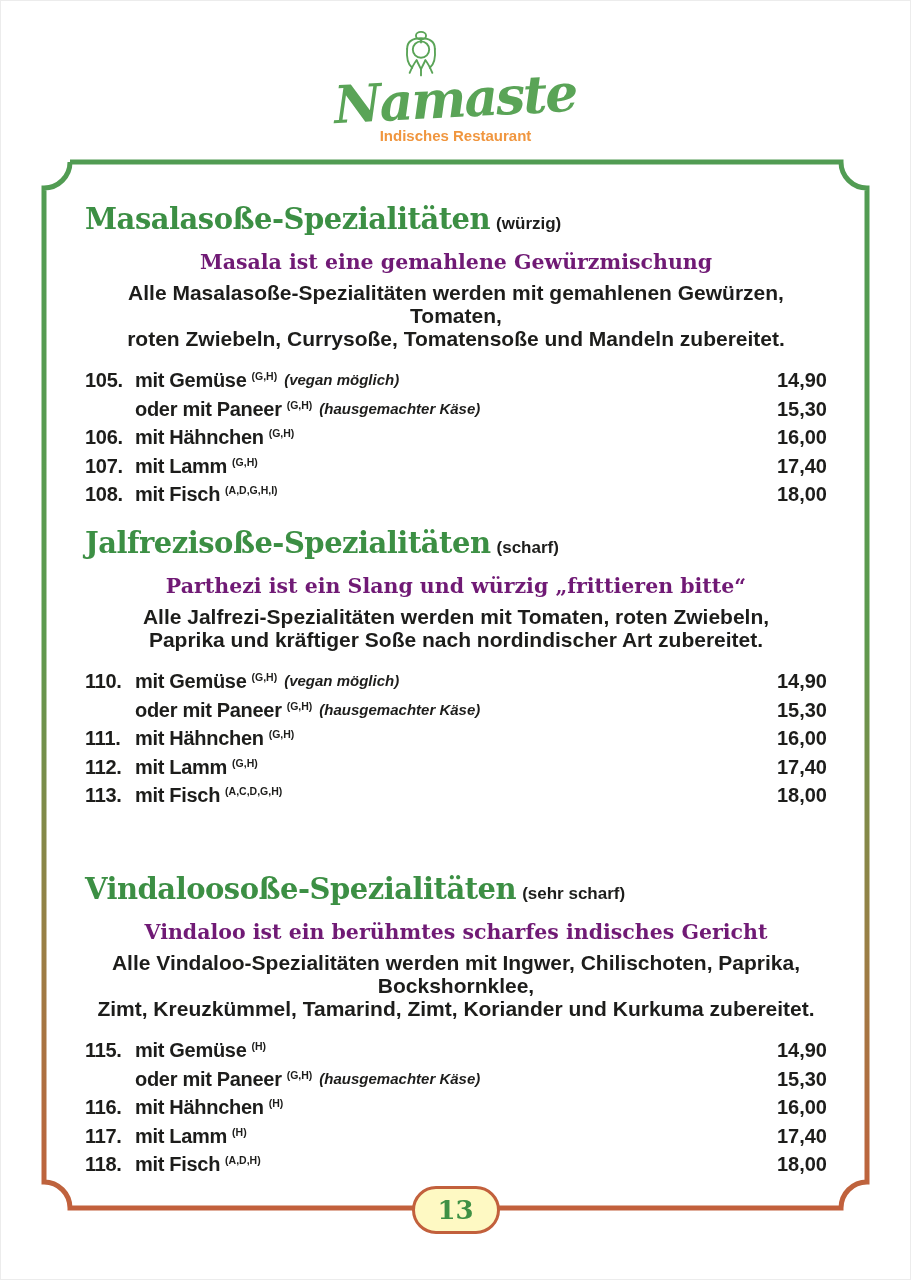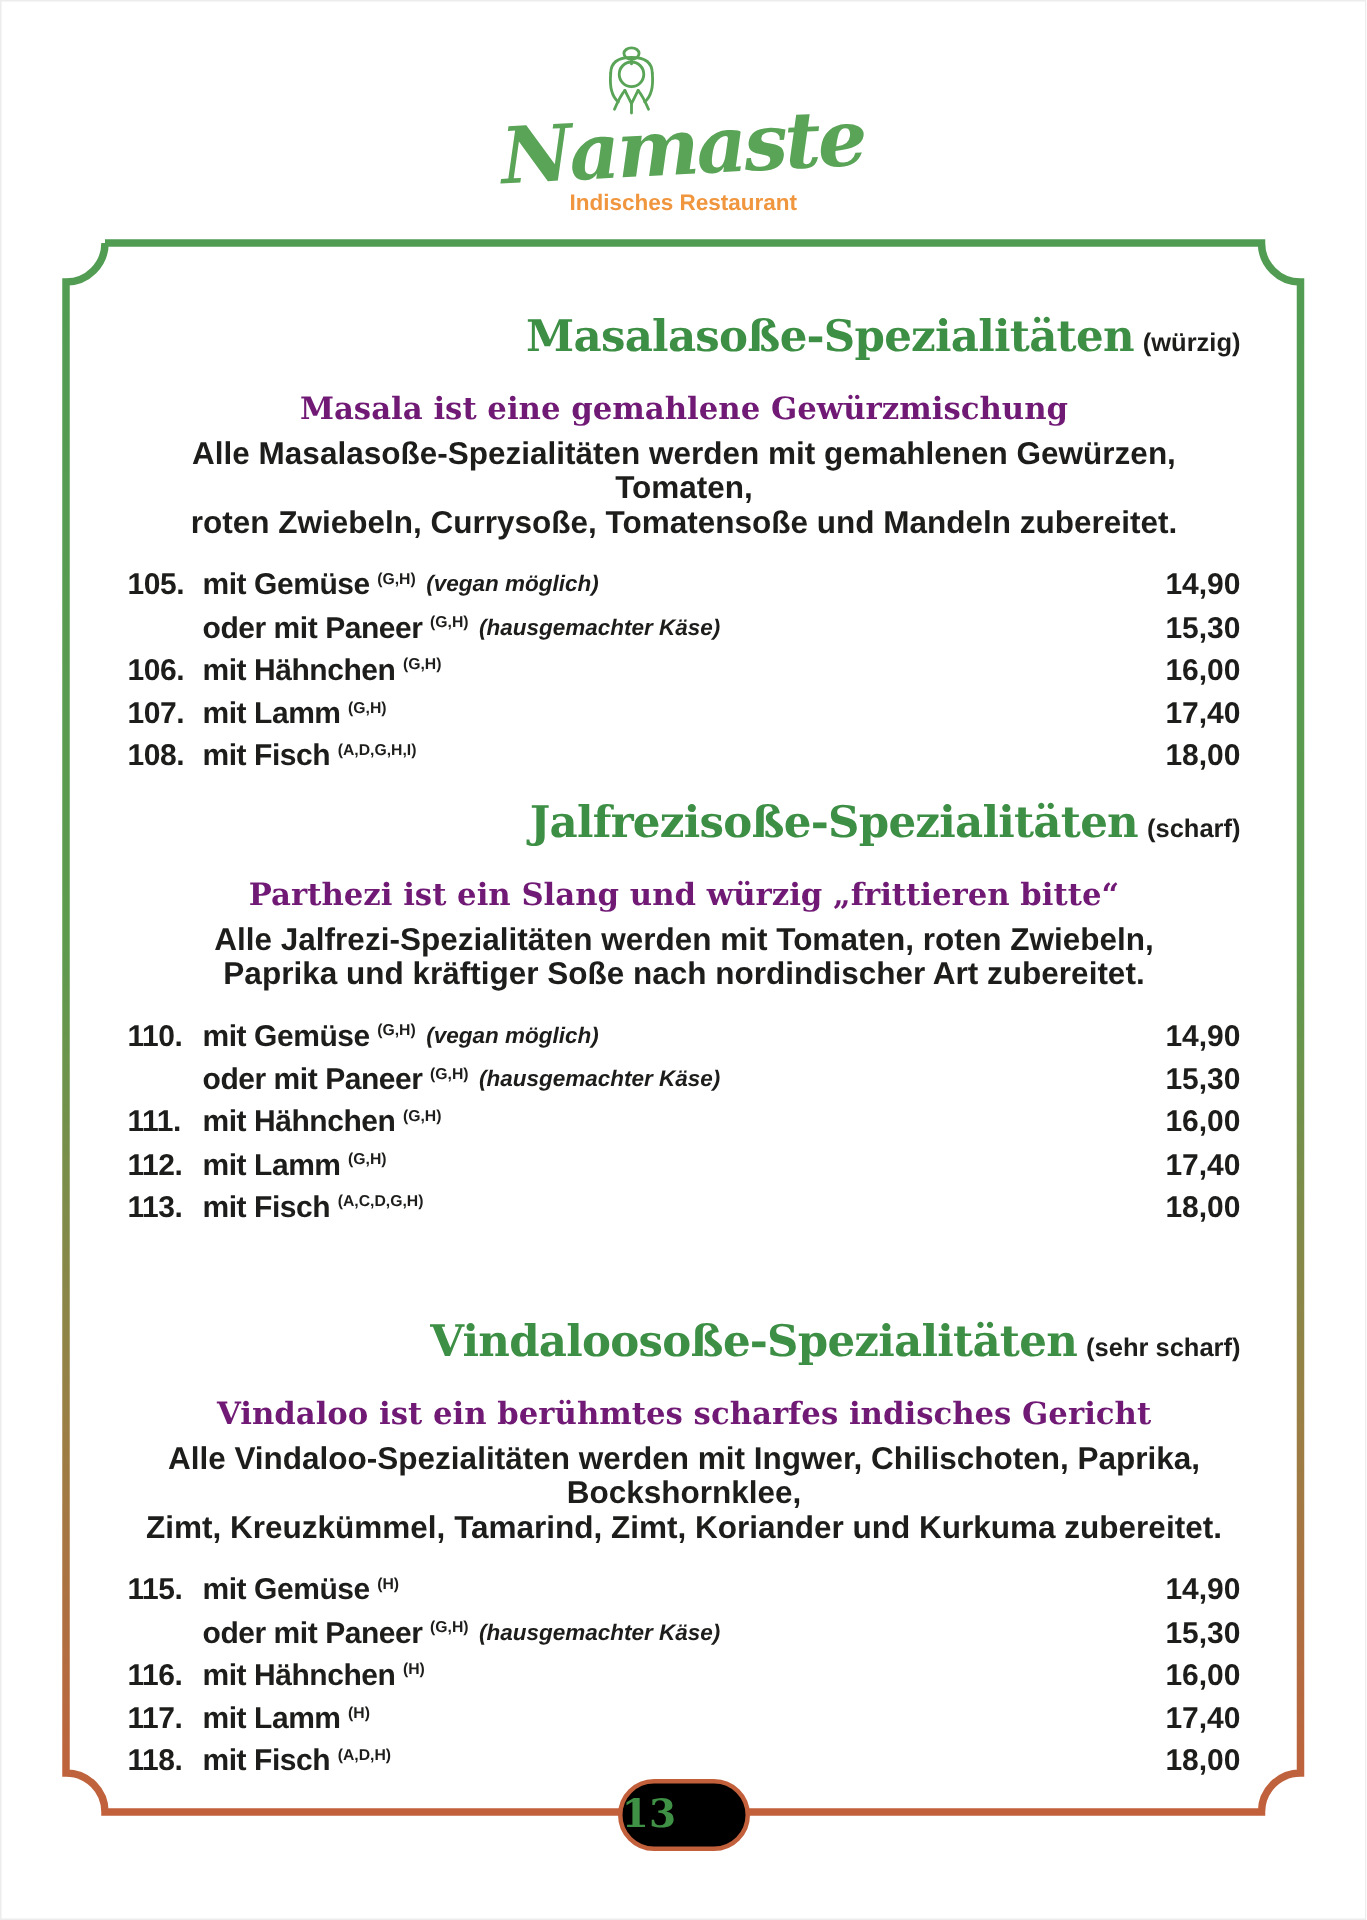--- a/index.html
+++ b/index.html
@@ -23,22 +23,22 @@
   
   .frame { position:absolute; top:0; left:0; z-index:0; pointer-events:none; }
 
   
   .section { position:absolute; left:85px; right:84px; z-index:1; }
   .sec-masala   { top:200px; }
   .sec-jalfrezi { top:524px; }
   .sec-vindaloo { top:870px; }
 
   .sec-title {
-    text-align:right; font-family:"DejaVu Serif", serif; font-weight:bold;
-    font-size:29px; line-height:48px; color:#3c8f44; letter-spacing:-0.5px;
+    text-align:left; font-family:"DejaVu Serif", serif; font-weight:bold;
+    font-size:29px; line-height:38px; color:#3c8f44; letter-spacing:-0.5px;
   }
   .spice {
     font-family:"Liberation Sans", sans-serif; font-weight:bold;
     font-size:17px; color:#1d1d1b; letter-spacing:0; margin-left:6px;
   }
   .sec-sub {
     text-align:center; font-family:"DejaVu Serif", serif; font-weight:bold;
     font-size:20.5px; line-height:28px; color:#701a75; margin-top:5px;
   }
   .sec-desc {
@@ -51,22 +51,22 @@
     font-weight:bold; font-size:20px; color:#1d1d1b; letter-spacing:-0.3px;
   }
   .num   { flex:0 0 50px; }
   .allerg{ font-size:10.5px; margin-left:5px; position:relative; top:-4px; letter-spacing:0; }
   .note  { font-style:italic; font-weight:600; font-size:15px; margin-left:7px; letter-spacing:0; }
   .price { margin-left:auto; letter-spacing:0; }
 
   
   .page-pill {
     position:absolute; top:1186px; left:50%; transform:translateX(-50%);
-    width:82px; height:42px; background:#000000; border:3.5px solid #c2603c;
-    border-radius:24px; display:flex; align-items:center; justify-content:flex-start;
+    width:82px; height:42px; background:#fef9c3; border:3.5px solid #c2603c;
+    border-radius:24px; display:flex; align-items:center; justify-content:center;
     z-index:2;
   }
   .page-num {
     font-family:"DejaVu Serif", serif; font-weight:bold; font-size:26px; color:#3f9145;
   }
 </style>
 </head>
 <body>
 
 <div class="page">

